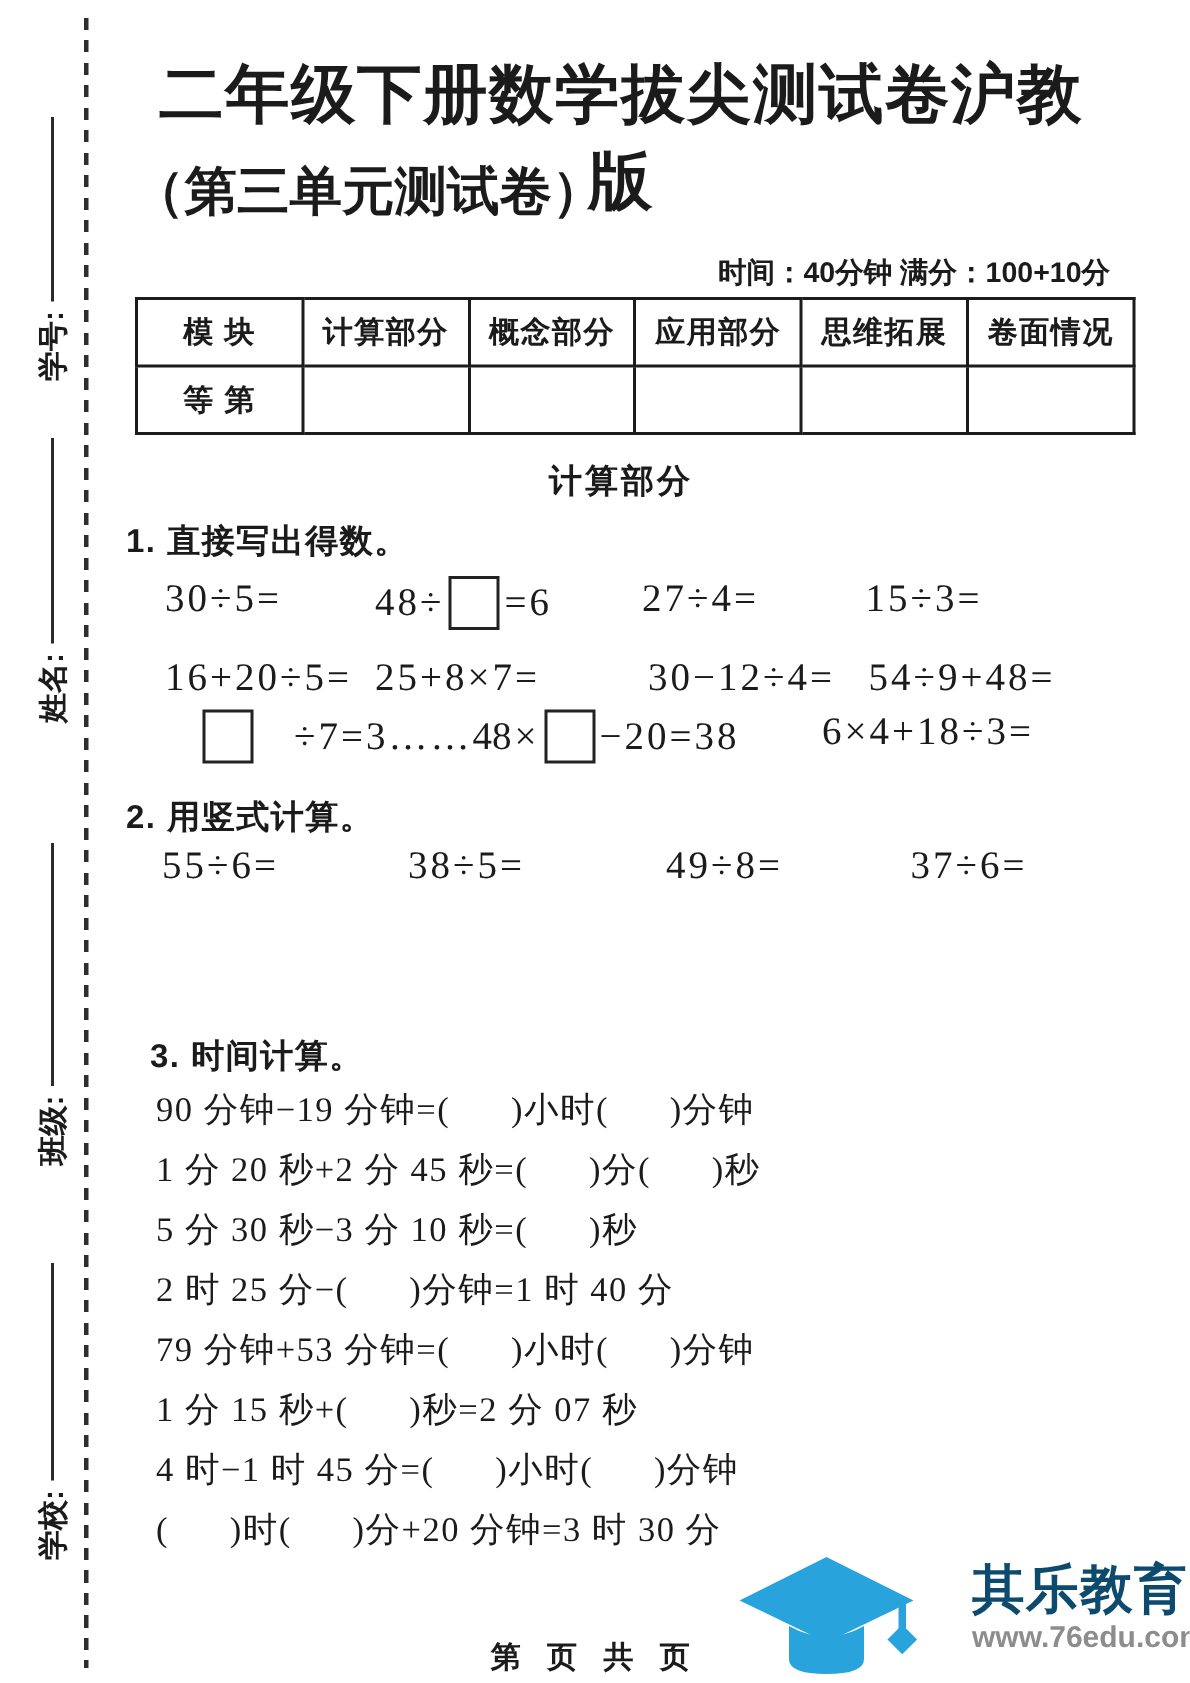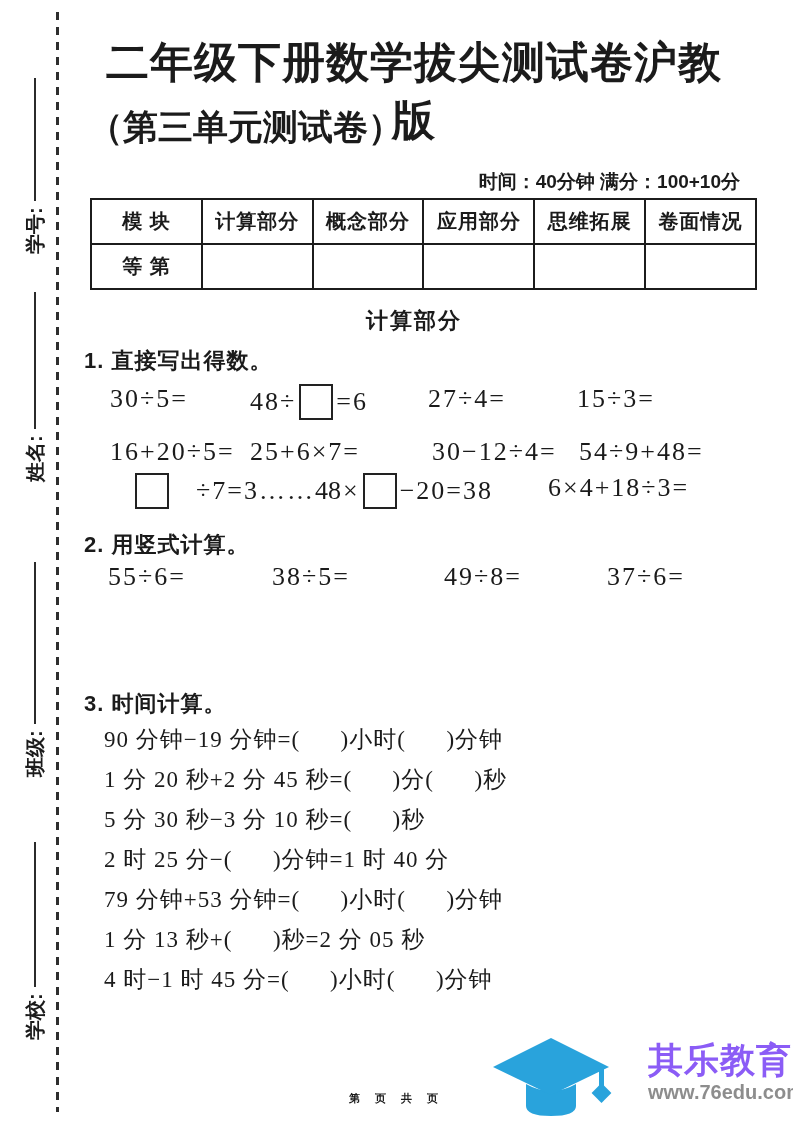--- a/index.html
+++ b/index.html
@@ -37,26 +37,26 @@
   .mitem    { position:absolute; top:0; font-family:"Liberation Serif", serif;
               font-size:26px; letter-spacing:2px; white-space:pre; display:flex; align-items:center; }
   .box      { display:inline-block; width:34px; height:36px; border:2px solid #222;
               margin:0 3px; background:#fff; flex:0 0 auto; }
 
   .timelines { position:absolute; left:104px; top:720px; width:660px;
                font-family:"Liberation Serif", serif; font-size:23px; }
   .tline { height:40px; line-height:40px; white-space:pre; letter-spacing:1px; }
 
   .pagenote { position:absolute; left:0; top:1091px; width:793px; text-align:center;
-              font-size:11px; font-weight:bold; letter-spacing:6px; }
+              font-size:20px; font-weight:bold; letter-spacing:6px; }
 
   .logo { position:absolute; left:490px; top:1036px; width:300px; height:84px; }
   .cap  { position:absolute; left:0; top:0; }
   .logotext { position:absolute; left:158px; top:4px; width:142px; text-align:center; }
-  .logoname { font-size:35px; font-weight:900; color:#8b5cf6; letter-spacing:1px; line-height:40px; white-space:nowrap; }
+  .logoname { font-size:35px; font-weight:900; color:#0c4a6e; letter-spacing:1px; line-height:40px; white-space:nowrap; }
   .logourl  { font-size:20px; font-weight:bold; color:#8d8d8d; line-height:24px; white-space:nowrap; }
 </style>
 </head>
 <body>
 
 <div class="page">
 
   <div class="dashline"></div>
 
   <div class="mwrap" style="top:78px;height:176px;">
@@ -115,48 +115,49 @@
 
   <div class="mathrow" style="top:384px;">
     <span class="mitem" style="left:110px;">30÷5=</span>
     <span class="mitem" style="left:250px;text-align:right;"><span>48÷</span><span class="box"></span><span>=6</span></span>
     <span class="mitem" style="left:428px;">27÷4=</span>
     <span class="mitem" style="left:577px;">15÷3=</span>
   </div>
 
   <div class="mathrow" style="top:437px;">
     <span class="mitem" style="left:110px;">16+20÷5=</span>
-    <span class="mitem" style="left:250px;">25+6×7=</span>
+    <span class="mitem" style="left:250px;">25+8×7=</span>
     <span class="mitem" style="left:432px;">30−12÷4=</span>
     <span class="mitem" style="left:579px;">54÷9+48=</span>
   </div>
 
   <div class="mathrow" style="top:473px;">
     <span class="mitem" style="left:108px;gap:24px;"><span></span><span class="box"></span><span>÷7=3……4</span></span>
     <span class="mitem" style="left:328px;"><span>8×</span><span class="box"></span><span>−20=38</span></span>
     <span class="mitem" style="left:548px;">6×4+18÷3=</span>
   </div>
 
   <div class="qhead" style="top:530px;">2. 用竖式计算。</div>
   <div class="mathrow" style="top:562px;">
     <span class="mitem" style="left:108px;">55÷6=</span>
     <span class="mitem" style="left:272px;">38÷5=</span>
     <span class="mitem" style="left:444px;">49÷8=</span>
     <span class="mitem" style="left:607px;">37÷6=</span>
   </div>
 
-  <div class="qhead" style="top:689px;">3. 时间计算。</div>
+  <div class="qhead" style="top:689px;margin-left:16px;">3. 时间计算。</div>
   <div class="timelines">
     <div class="tline">90 分钟−19 分钟=(      )小时(      )分钟</div>
     <div class="tline">1 分 20 秒+2 分 45 秒=(      )分(      )秒</div>
     <div class="tline">5 分 30 秒−3 分 10 秒=(      )秒</div>
     <div class="tline">2 时 25 分−(      )分钟=1 时 40 分</div>
     <div class="tline">79 分钟+53 分钟=(      )小时(      )分钟</div>
-    <div class="tline">1 分 13 秒+(      )秒=2 分 05 秒</div>
+    <div class="tline">1 分 15 秒+(      )秒=2 分 07 秒</div>
     <div class="tline">4 时−1 时 45 分=(      )小时(      )分钟</div>
+    <div class="tline">(      )时(      )分+20 分钟=3 时 30 分</div>
   </div>
 
   <div class="pagenote">第 页 共 页</div>
 
   <div class="logo">
     <svg class="cap" width="150" height="84" viewBox="0 0 150 84">
       <path d="M36 48 L36 70 Q36 80 61 80 Q86 80 86 70 L86 48 Q61 62 36 48 Z" fill="#29a3dc"></path>
       <path d="M61 2 L119 31 L61 59 L3 31 Z" fill="#29a3dc"></path>
       <rect x="109" y="32" width="5" height="20" fill="#29a3dc"></rect>
       <rect x="104.5" y="50" width="14" height="14" transform="rotate(45 111.5 57)" fill="#29a3dc"></rect>

